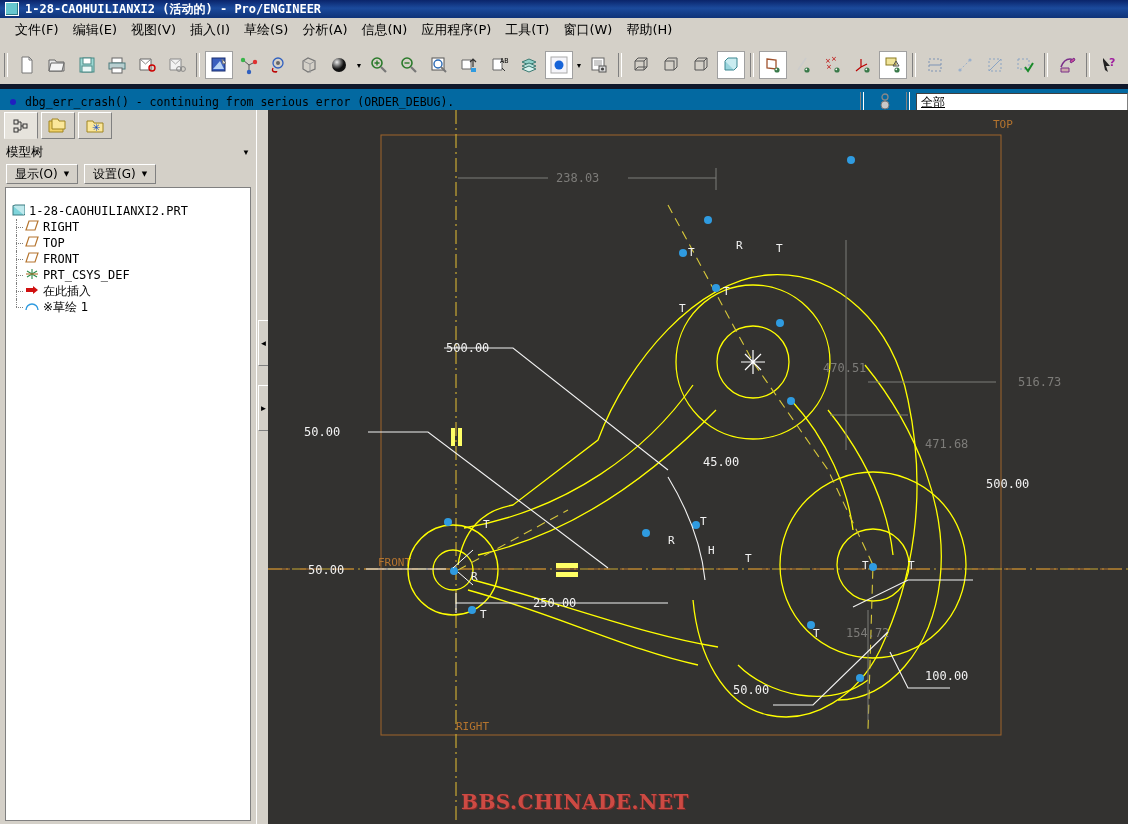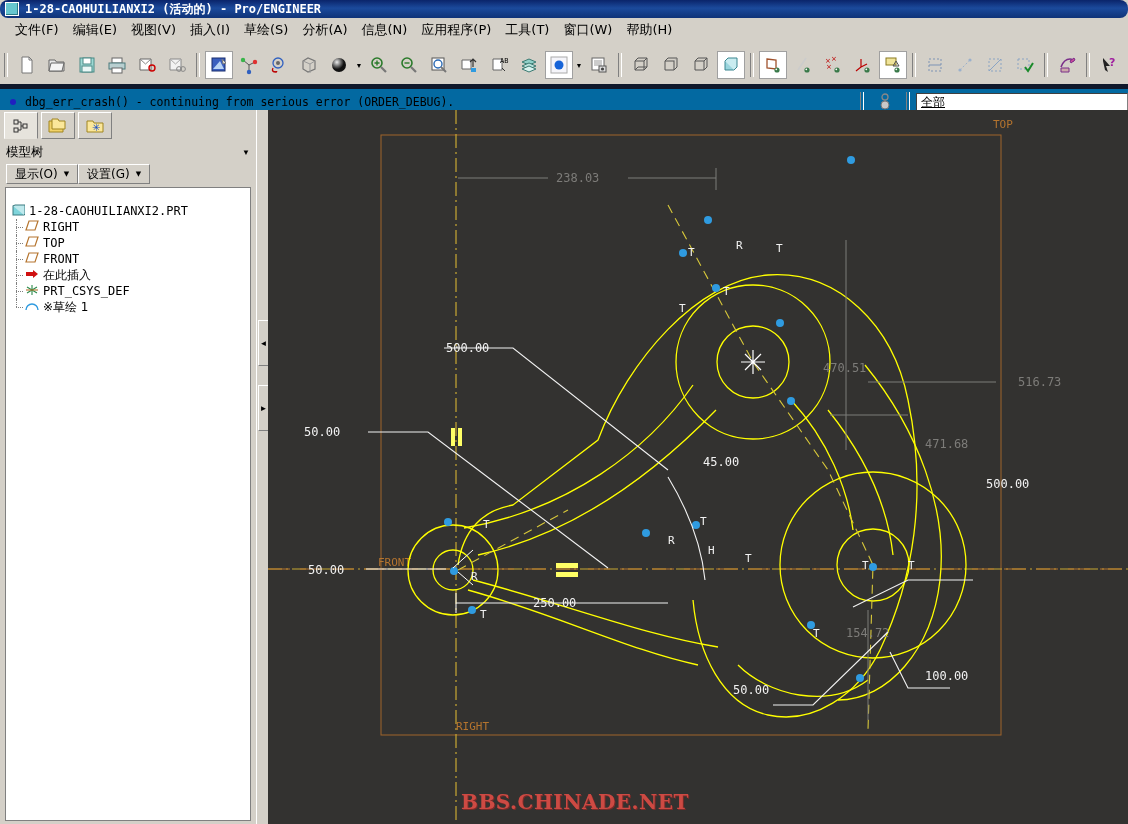--- a/index.html
+++ b/index.html
@@ -12,21 +12,21 @@
   #app {
     position: relative;
     width: 1128px; height: 824px;
     background: #d4d0c8;
   }
 
   
   .titlebar {
     position: absolute; left: 0; top: 0; width: 1128px; height: 18px;
     background: linear-gradient(to bottom, #0a246a 0%, #1b4a9c 45%, #0f3378 100%);
-    display: flex; align-items: center; border-radius: 8px;
+    display: flex; align-items: center;
   }
   .title-icon {
     width: 12px; height: 12px; margin-left: 5px; margin-right: 6px;
     background: #66c6cf; border: 1px solid #ffffff;
     box-shadow: inset -1px -1px 0 #2a7a86;
   }
   .title-text {
     color: #ffffff; font-size: 12px; font-weight: bold;
     font-family: "DejaVu Sans Mono", monospace;
     letter-spacing: 0px; white-space: nowrap;
@@ -130,21 +130,21 @@
     position: absolute; left: 0; top: 53px; width: 256px; height: 22px;
     display: flex; align-items: center; padding-left: 6px;
     box-sizing: border-box;
   }
   .pbtn {
     height: 20px; min-width: 72px;
     background: #d4d0c8;
     border: 1px solid #ffffff; border-right-color:#808080; border-bottom-color:#808080;
     font-size: 12px; color: #000;
     display: flex; align-items: center; justify-content: center;
-    padding: 0 6px; box-sizing: border-box;
+    margin-right: 6px; padding: 0 6px; box-sizing: border-box;
     font-family: "DejaVu Sans", sans-serif;
   }
   .pbtn .caret { margin-left: 6px; font-size: 7px; }
   .tree-header {
     position: absolute; left: 5px; top: 77px; width: 246px; height: 14px;
     background: #ffffff;
     border: 1px solid #808080; border-bottom: none;
     box-sizing: border-box;
   }
   .tree-body {
@@ -591,39 +591,39 @@
       <div class="tree-row">
         <div class="tree-indent"></div>
         <div class="tree-ico">
           <svg width="14" height="12" viewBox="0 0 14 12">
               <path d="M4 1h9l-3 9H1z" fill="none" stroke="#b5742e" stroke-width="1.2"></path>
             </svg>
         </div>
         <div class="tree-label">FRONT</div>
       </div>
 
-      <div class="tree-row cjk">
-        <div class="tree-indent"></div>
-        <div class="tree-ico">
-          <svg width="14" height="12" viewBox="0 0 14 12">
-              <path d="M1 4h7V2l5 4-5 4V8H1z" fill="#d01010"></path>
-            </svg>
-        </div>
-        <div class="tree-label">在此插入</div>
-      </div>
-
       <div class="tree-row">
         <div class="tree-indent"></div>
         <div class="tree-ico">
           <svg width="14" height="12" viewBox="0 0 14 12">
               <path d="M7 1v10M2 3l10 6M12 3L2 9" stroke="#2a8a4a" stroke-width="1.1"></path>
               <path d="M1 6h12" stroke="#b5742e" stroke-width="1.1"></path>
             </svg>
         </div>
         <div class="tree-label">PRT_CSYS_DEF</div>
+      </div>
+
+      <div class="tree-row cjk">
+        <div class="tree-indent"></div>
+        <div class="tree-ico">
+          <svg width="14" height="12" viewBox="0 0 14 12">
+              <path d="M1 4h7V2l5 4-5 4V8H1z" fill="#d01010"></path>
+            </svg>
+        </div>
+        <div class="tree-label">在此插入</div>
       </div>
 
       <div class="tree-row cjk">
         <div class="tree-indent last"></div>
         <div class="tree-ico">
           <svg width="14" height="12" viewBox="0 0 14 12">
               <path d="M1 10a6 6 0 0 1 12 0" fill="none" stroke="#2f9be0" stroke-width="1.4"></path>
             </svg>
         </div>
         <div class="tree-label">※草绘 1</div>

